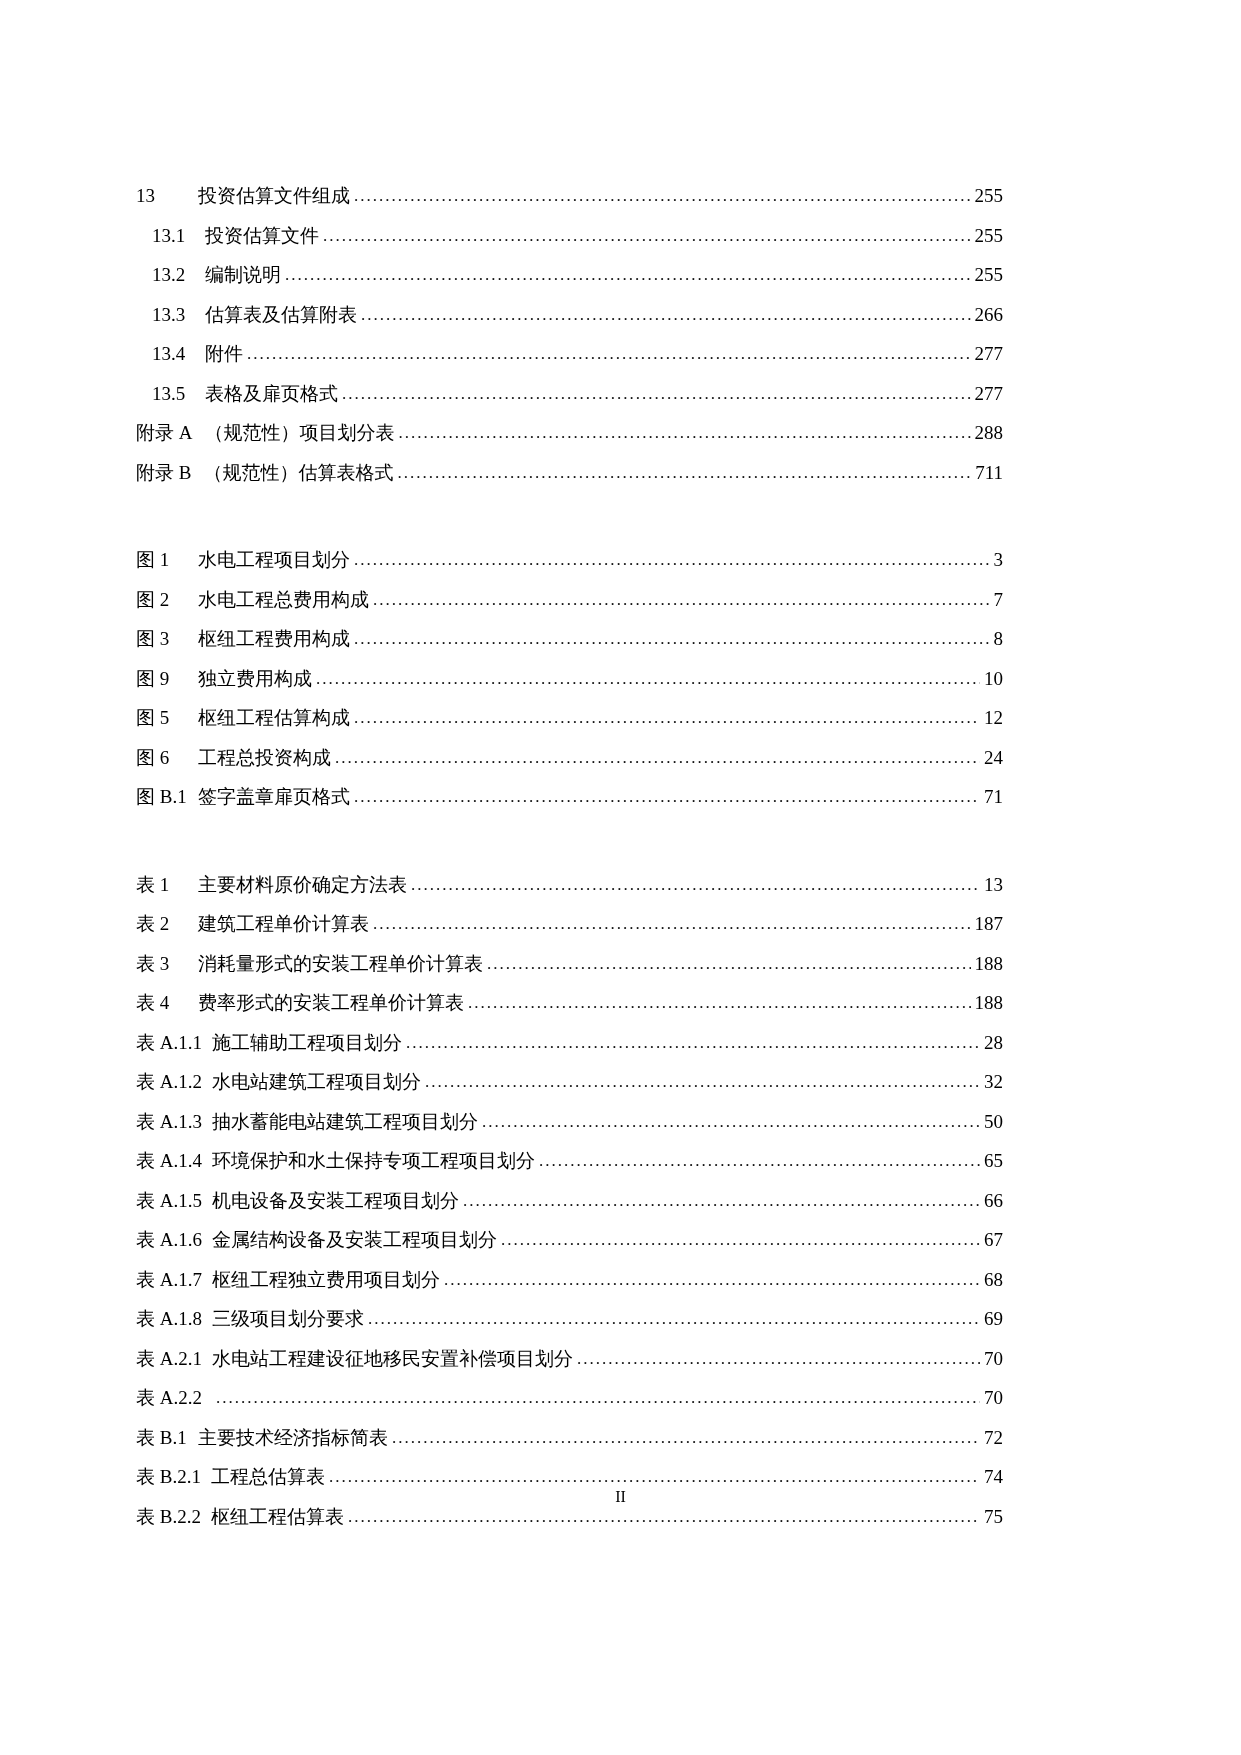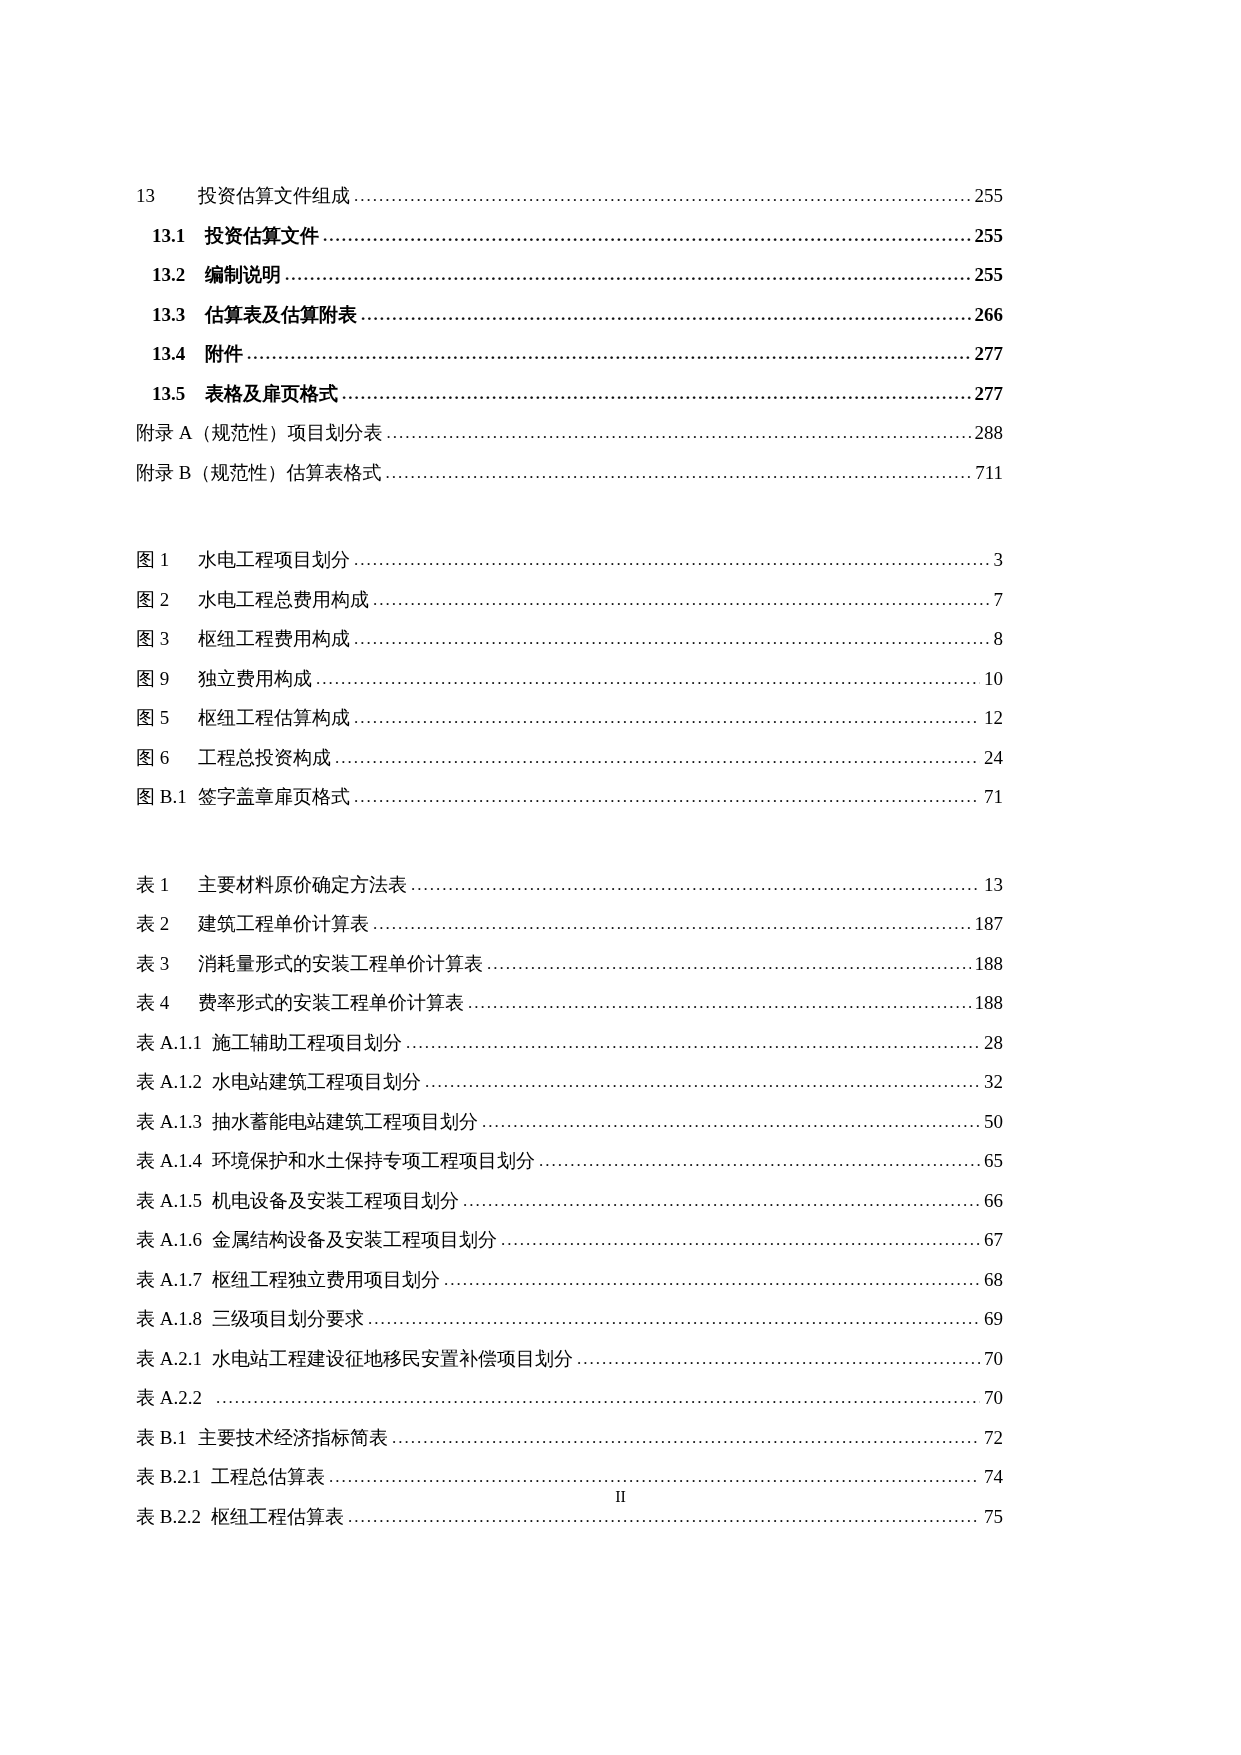--- a/index.html
+++ b/index.html
@@ -19,29 +19,29 @@
   }
   .toc-section { }
   .toc-section + .toc-section { margin-top: 48px; }
   .toc-row {
     display: flex;
     align-items: flex-end;
     line-height: 38.5px;
     font-size: 19px;
     white-space: nowrap;
   }
-  .toc-row.level-1 { padding-left: 16px; font-weight: bold; }
+  .toc-row.level-1 { padding-left: 16px; }
   .toc-label {
     flex: none;
     display: inline-block;
     min-width: 52px;
     margin-right: 10px;
   }
   .toc-row.level-1 .toc-label { min-width: 43px; }
-  .toc-row.joined .toc-label { min-width: 0; margin-right: 0; }
+  .toc-row.joined .toc-label { min-width: 0; margin-right: 12px; }
   .toc-title { flex: none; }
   .toc-dots {
     flex: 1 1 auto;
     overflow: hidden;
     margin: 0 4px;
     min-width: 10px;
   }
   .toc-dots::after {
     content: "......................................................................................................................................................................................................................";
     font-size: 17px;

